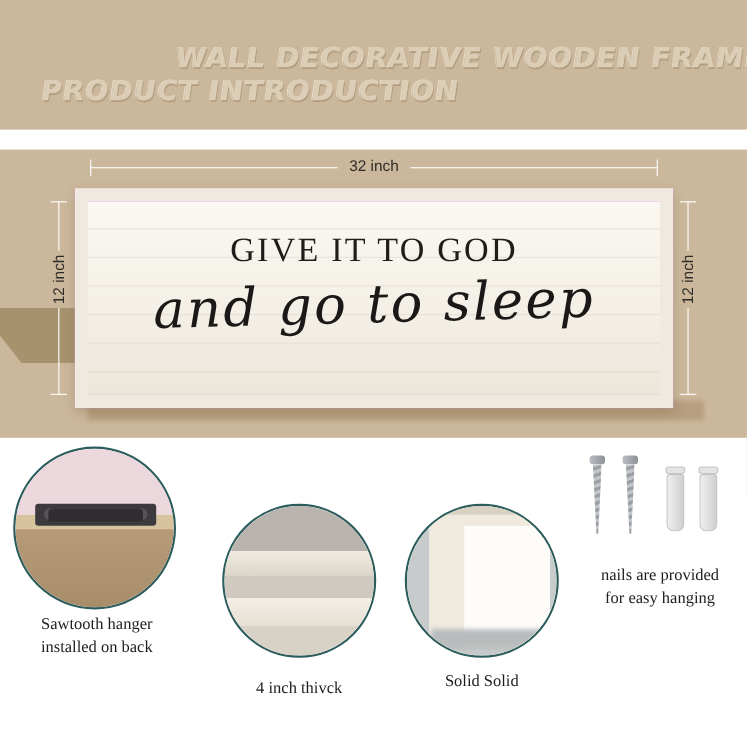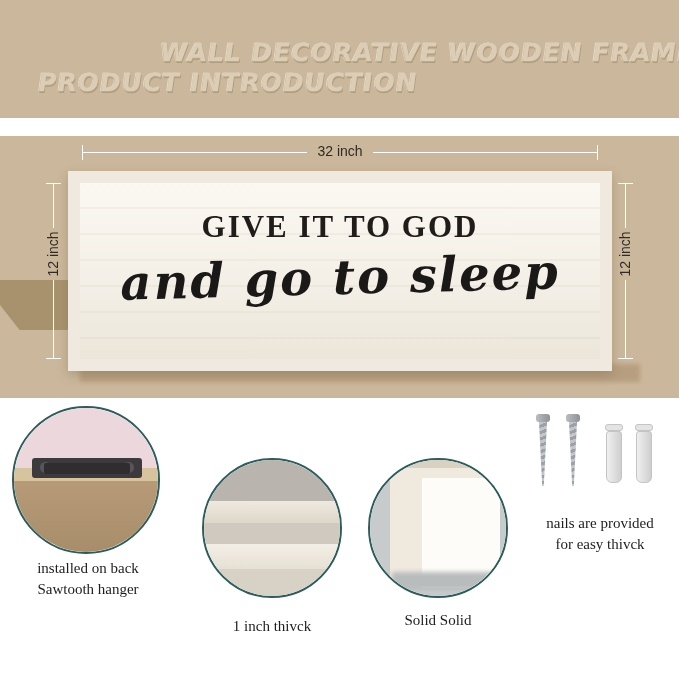--- a/index.html
+++ b/index.html
@@ -92,21 +92,20 @@
 
   
   .sign-frame {
     position: absolute;
     left: 68px; top: 35px;
     width: 544px; height: 200px;
     background: #d946ef;
     border: 12px solid #efe9df;
     box-sizing: border-box;
     box-shadow: 0 4px 10px rgba(120,100,70,.35);
-    font-weight: bold;
   }
   .sign-inner {
     position: absolute;
     left: 0; top: 0; right: 0; bottom: 0;
     background:
       repeating-linear-gradient(180deg,
         rgba(255,255,255,0) 0px,
         rgba(255,255,255,0) 24px,
         rgba(205,195,180,.35) 25px,
         rgba(255,255,255,0) 26px),
@@ -366,33 +365,33 @@
   <div class="bottom">
 
     <div class="circle c1">
       <div class="pink"></div>
       <div class="woodstrip"></div>
       <div class="board"></div>
       <div class="hanger"></div>
       <div class="hanger-mid"></div>
     </div>
     <div class="cap-text cap1">
+      <div>Sawtooth hanger</div>
       <div>installed on back</div>
-      <div>Sawtooth hanger</div>
     </div>
 
     <div class="circle c2">
       <div class="topface"></div>
       <div class="edge1"></div>
       <div class="mid"></div>
       <div class="edge2"></div>
       <div class="bot"></div>
     </div>
     <div class="cap-text cap2">
-      <div>1 inch thivck</div>
+      <div>4 inch thivck</div>
     </div>
 
     <div class="circle c3">
       <div class="bg"></div>
       <div class="corner-inner"></div>
       <div class="corner-outer"></div>
       <div class="corner-white"></div>
       <div class="shadow"></div>
     </div>
     <div class="cap-text cap3">
@@ -412,17 +411,17 @@
         <div class="acap"></div>
         <div class="abody"></div>
       </div>
       <div class="anchor a2">
         <div class="acap"></div>
         <div class="abody"></div>
       </div>
     </div>
     <div class="cap-text cap4">
       <div>nails are provided</div>
-      <div>for easy thivck</div>
+      <div>for easy hanging</div>
     </div>
 
   </div>
 </div>
 
 </body></html>

